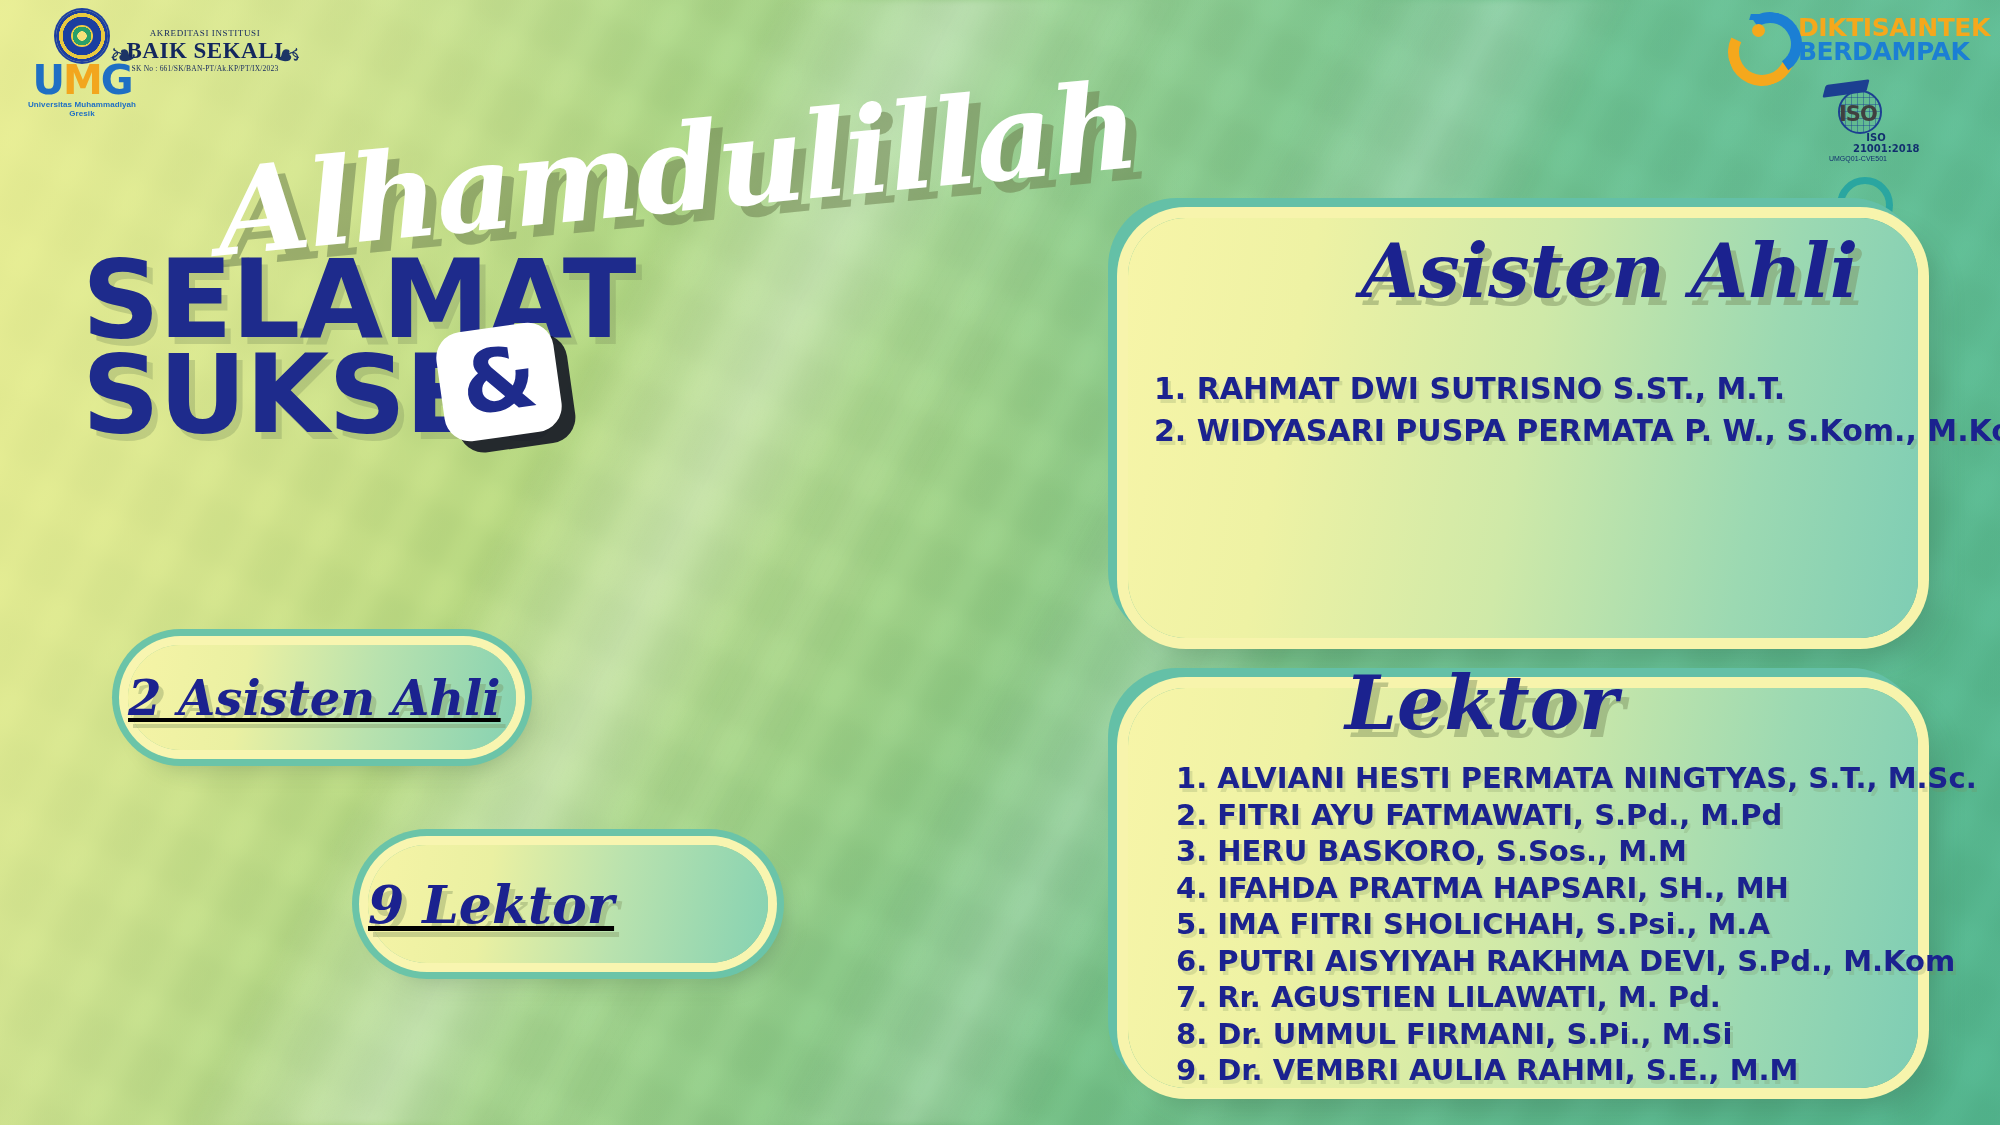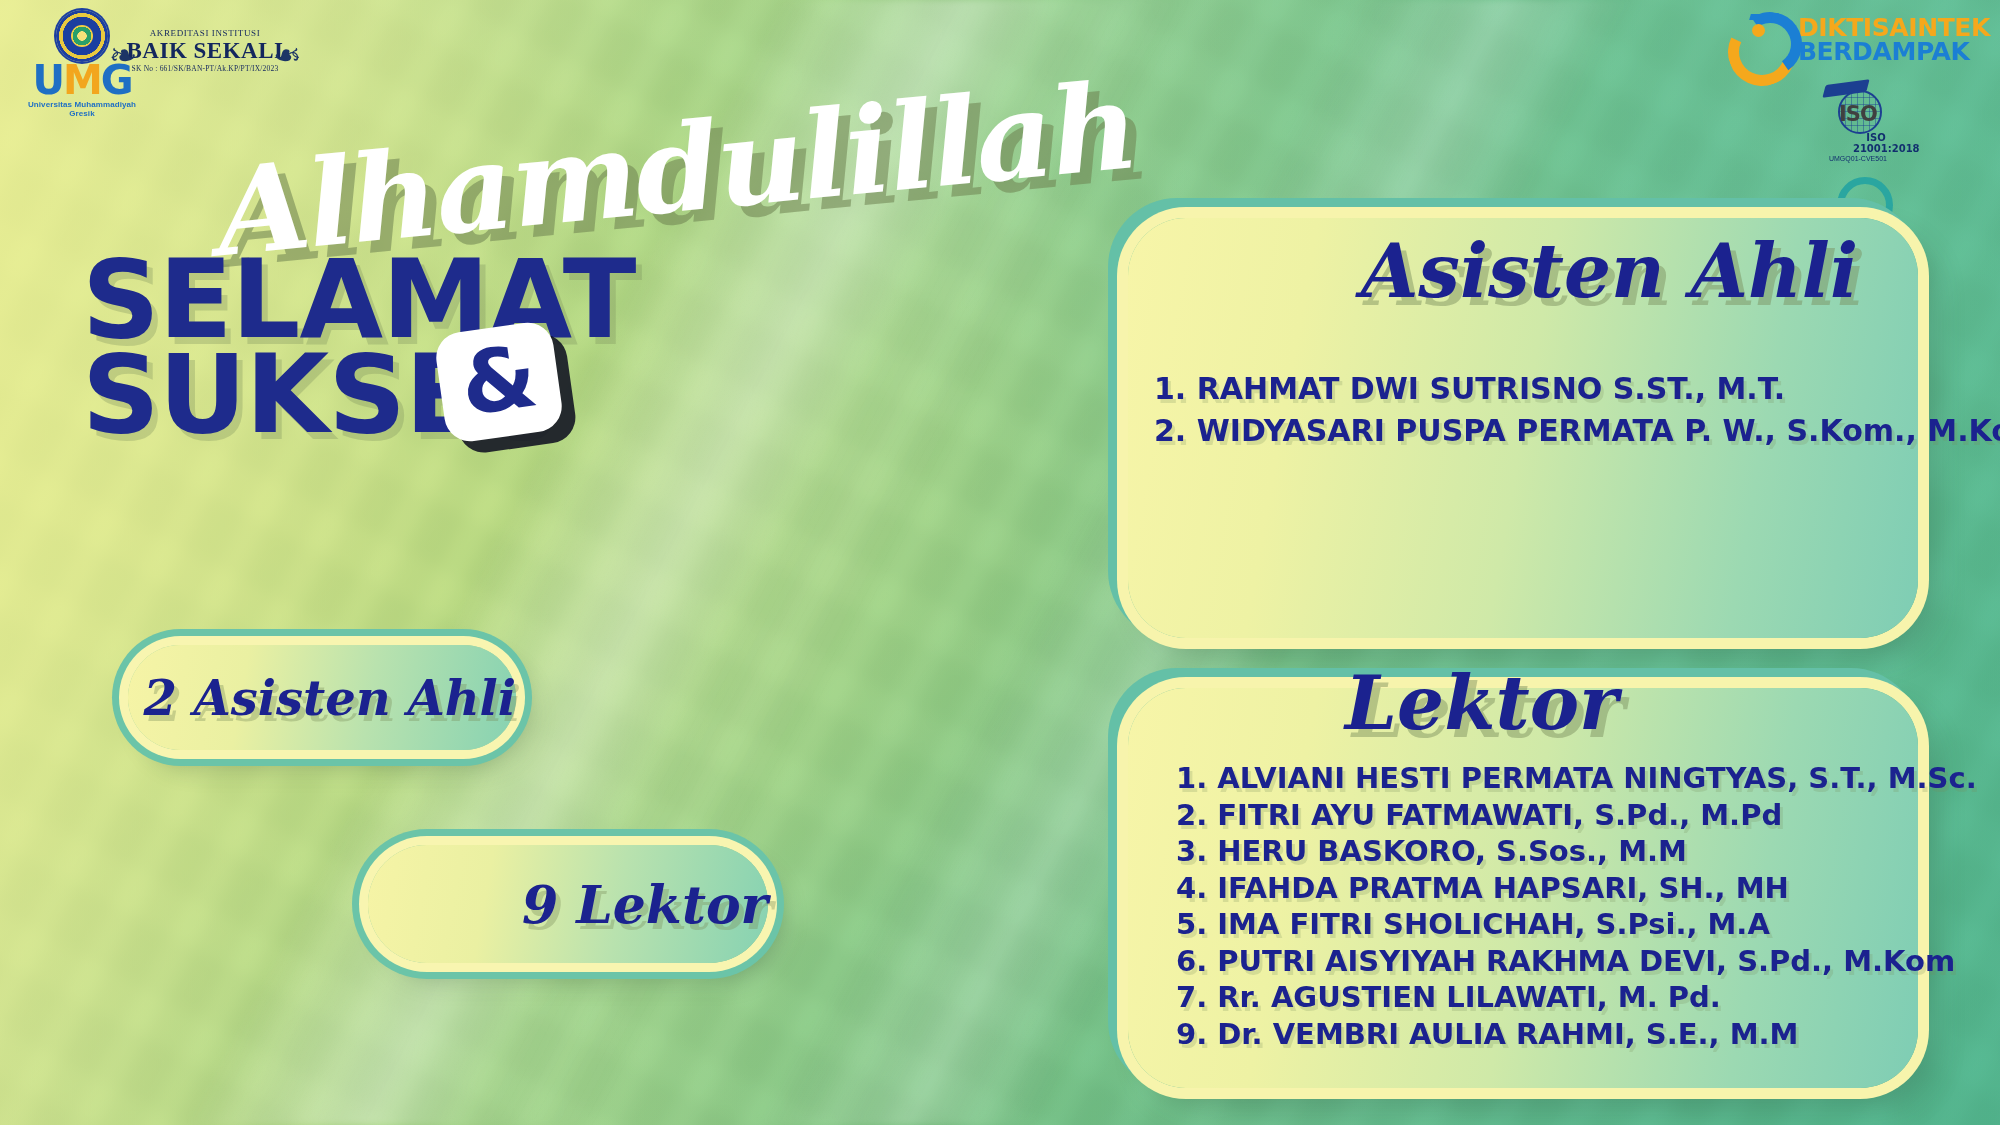--- a/index.html
+++ b/index.html
@@ -143,21 +143,21 @@
   }
 
   
   .pill{
     position:absolute;border-radius:999px;
     background:linear-gradient(100deg,#f6f4a6 0%,#eaf0a2 30%,#b9e2ae 62%,#86d2b2 100%);
     box-shadow:
       0 0 0 9px #f8f5b0,
       0 0 0 16px #6bc4a8,
       14px 16px 26px rgba(40,70,50,.28);
-    display:flex;align-items:center;justify-content:flex-end;
+    display:flex;align-items:center;justify-content:flex-start;text-decoration:underline;
   }
   .pill .ptxt{
     font-family:"DejaVu Serif", serif;font-style:italic;font-weight:bold;
     color:#1b228f;text-shadow:5px 6px 0 rgba(120,140,90,.35);
     white-space:nowrap;
   }
   #pill-asisten{left:128px;top:645px;width:388px;height:105px;}
   #pill-asisten .ptxt{font-size:48px;}
   #pill-lektor{left:368px;top:845px;width:400px;height:118px;}
   #pill-lektor .ptxt{font-size:52px;}
@@ -299,17 +299,18 @@
   <div class="card" id="card-lektor">
     <div class="hdrtxt script-font">Lektor</div>
     <ol id="list-lektor">
         <li>1. ALVIANI HESTI PERMATA NINGTYAS, S.T., M.Sc.</li>
         <li>2. FITRI AYU FATMAWATI, S.Pd., M.Pd</li>
         <li>3. HERU BASKORO, S.Sos., M.M</li>
         <li>4. IFAHDA PRATMA HAPSARI, SH., MH</li>
         <li>5. IMA FITRI SHOLICHAH, S.Psi., M.A</li>
         <li>6. PUTRI AISYIYAH RAKHMA DEVI, S.Pd., M.Kom</li>
         <li>7. Rr. AGUSTIEN LILAWATI, M. Pd.</li>
+        <li>8. Dr. UMMUL FIRMANI, S.Pi., M.Si</li>
         <li>9. Dr. VEMBRI AULIA RAHMI, S.E., M.M</li>
       </ol>
   </div>
 
 </div>
 
 </body></html>

